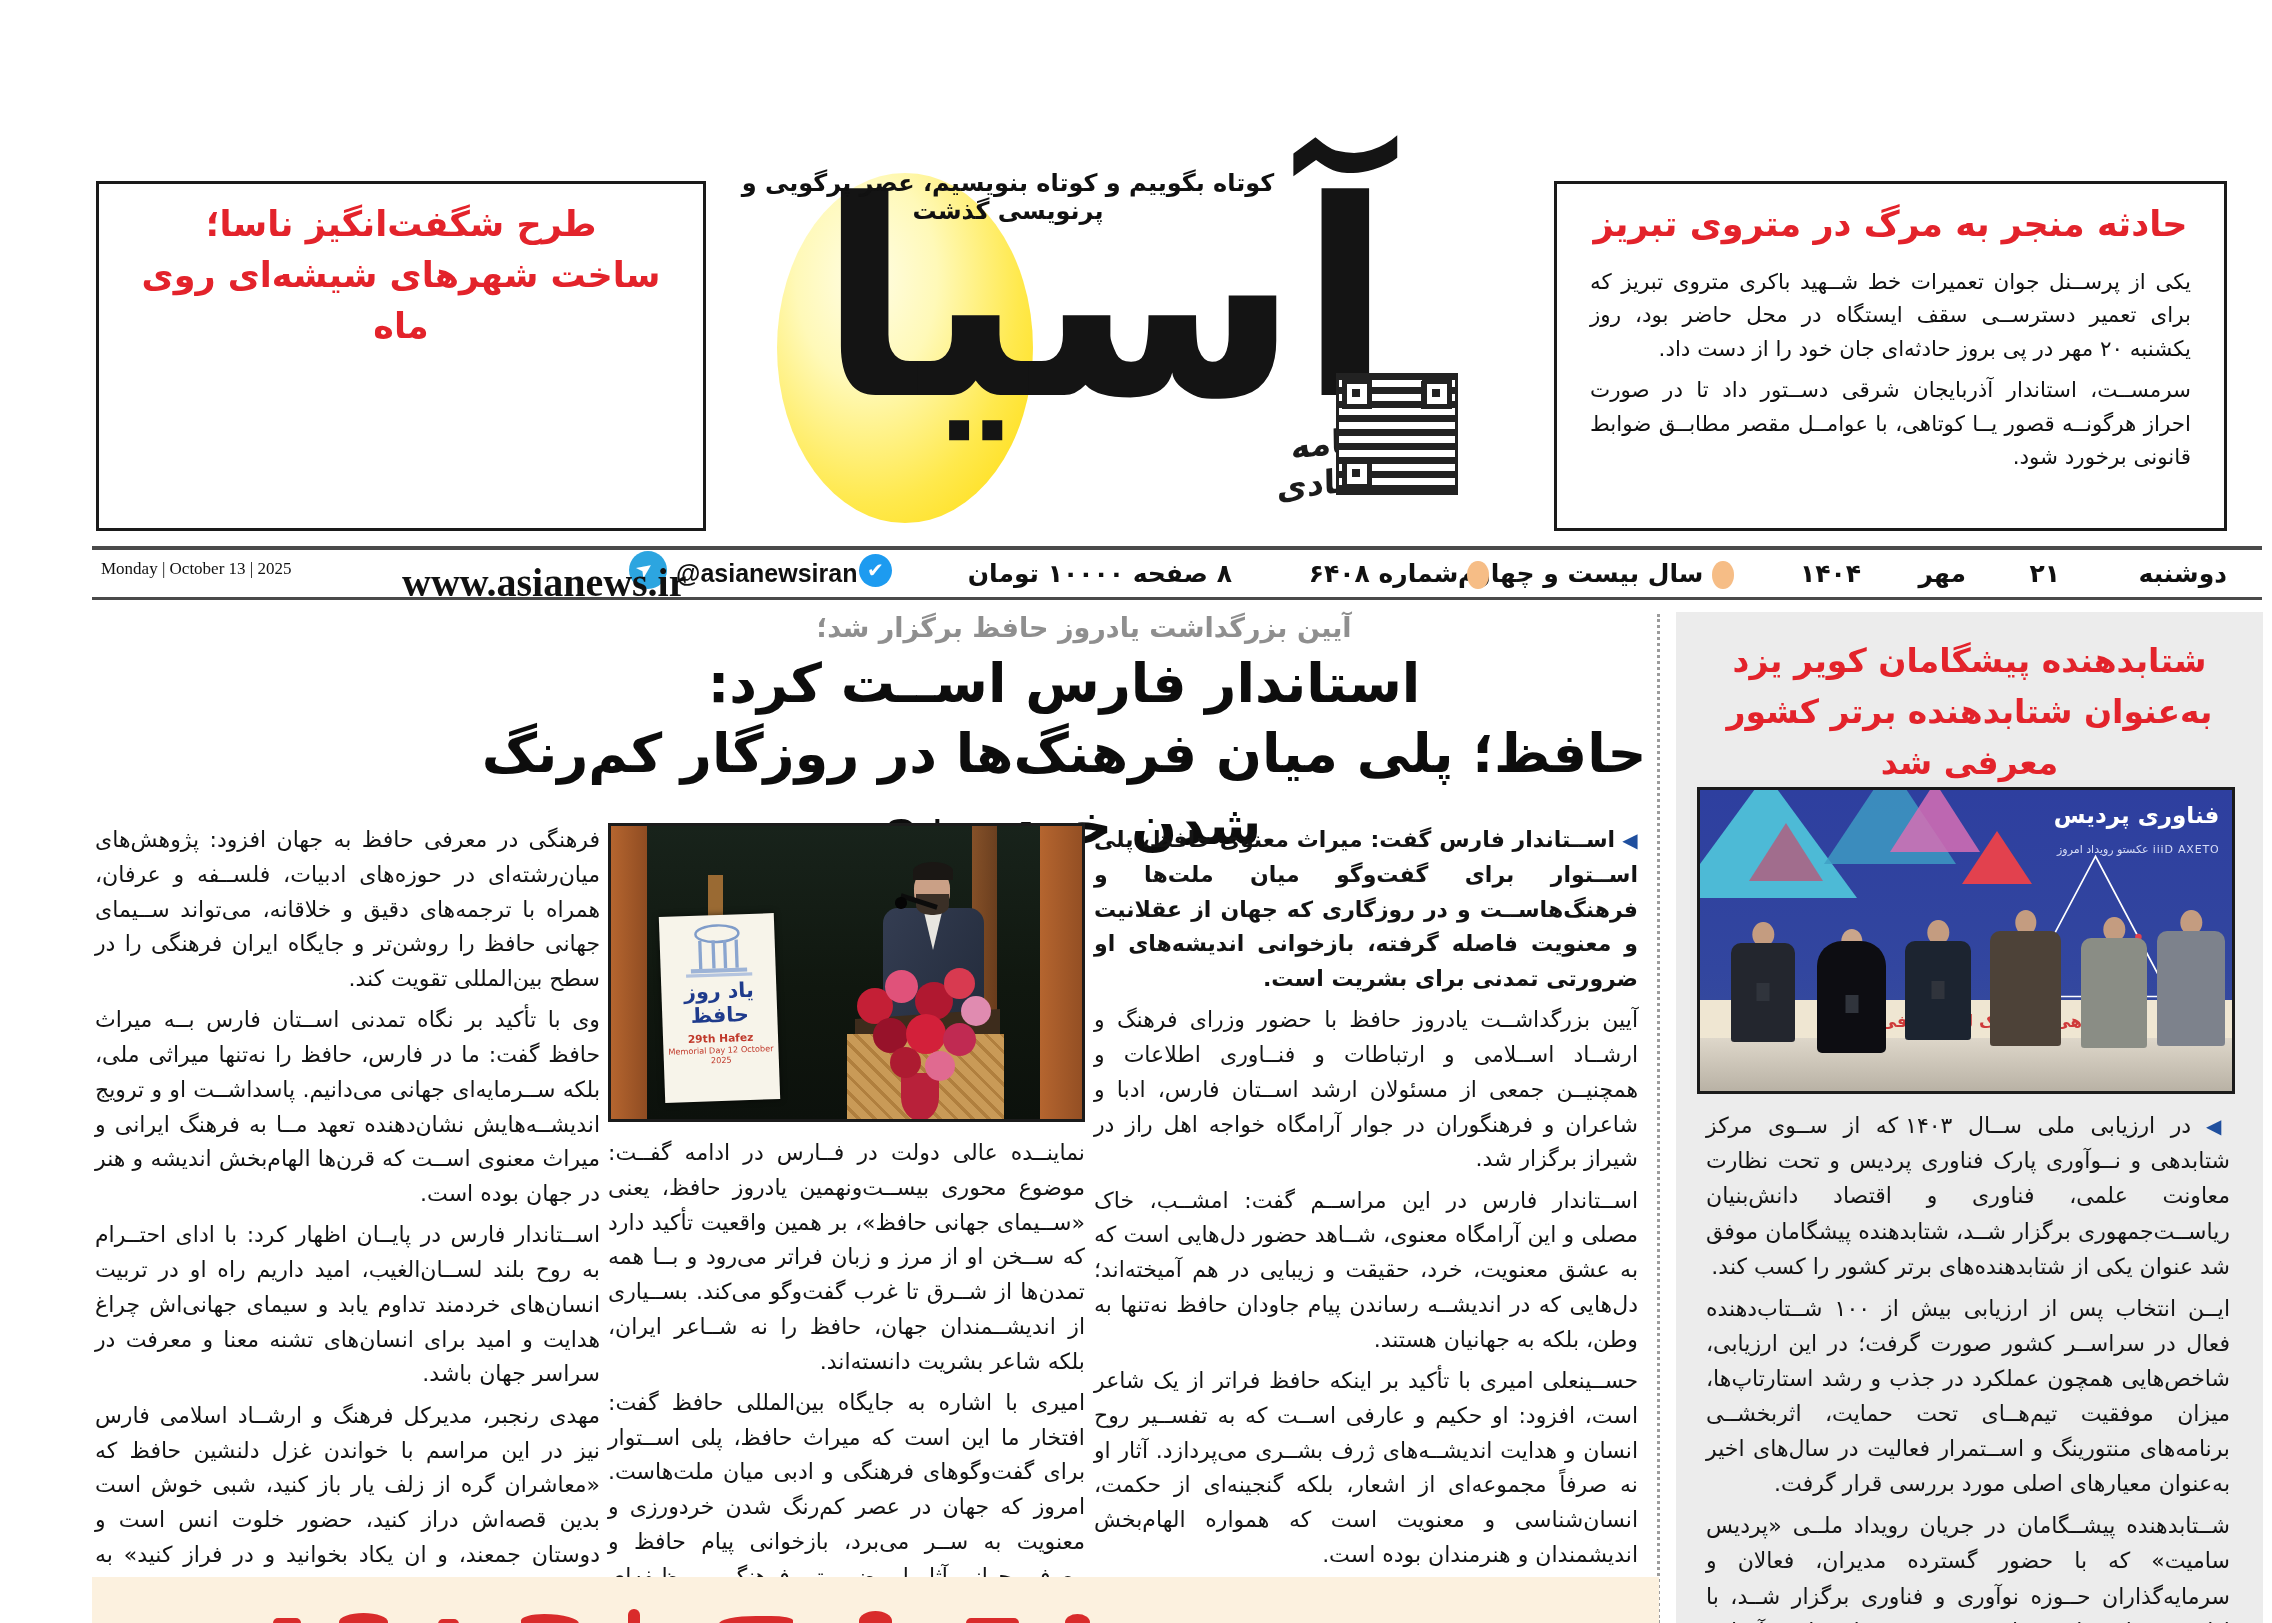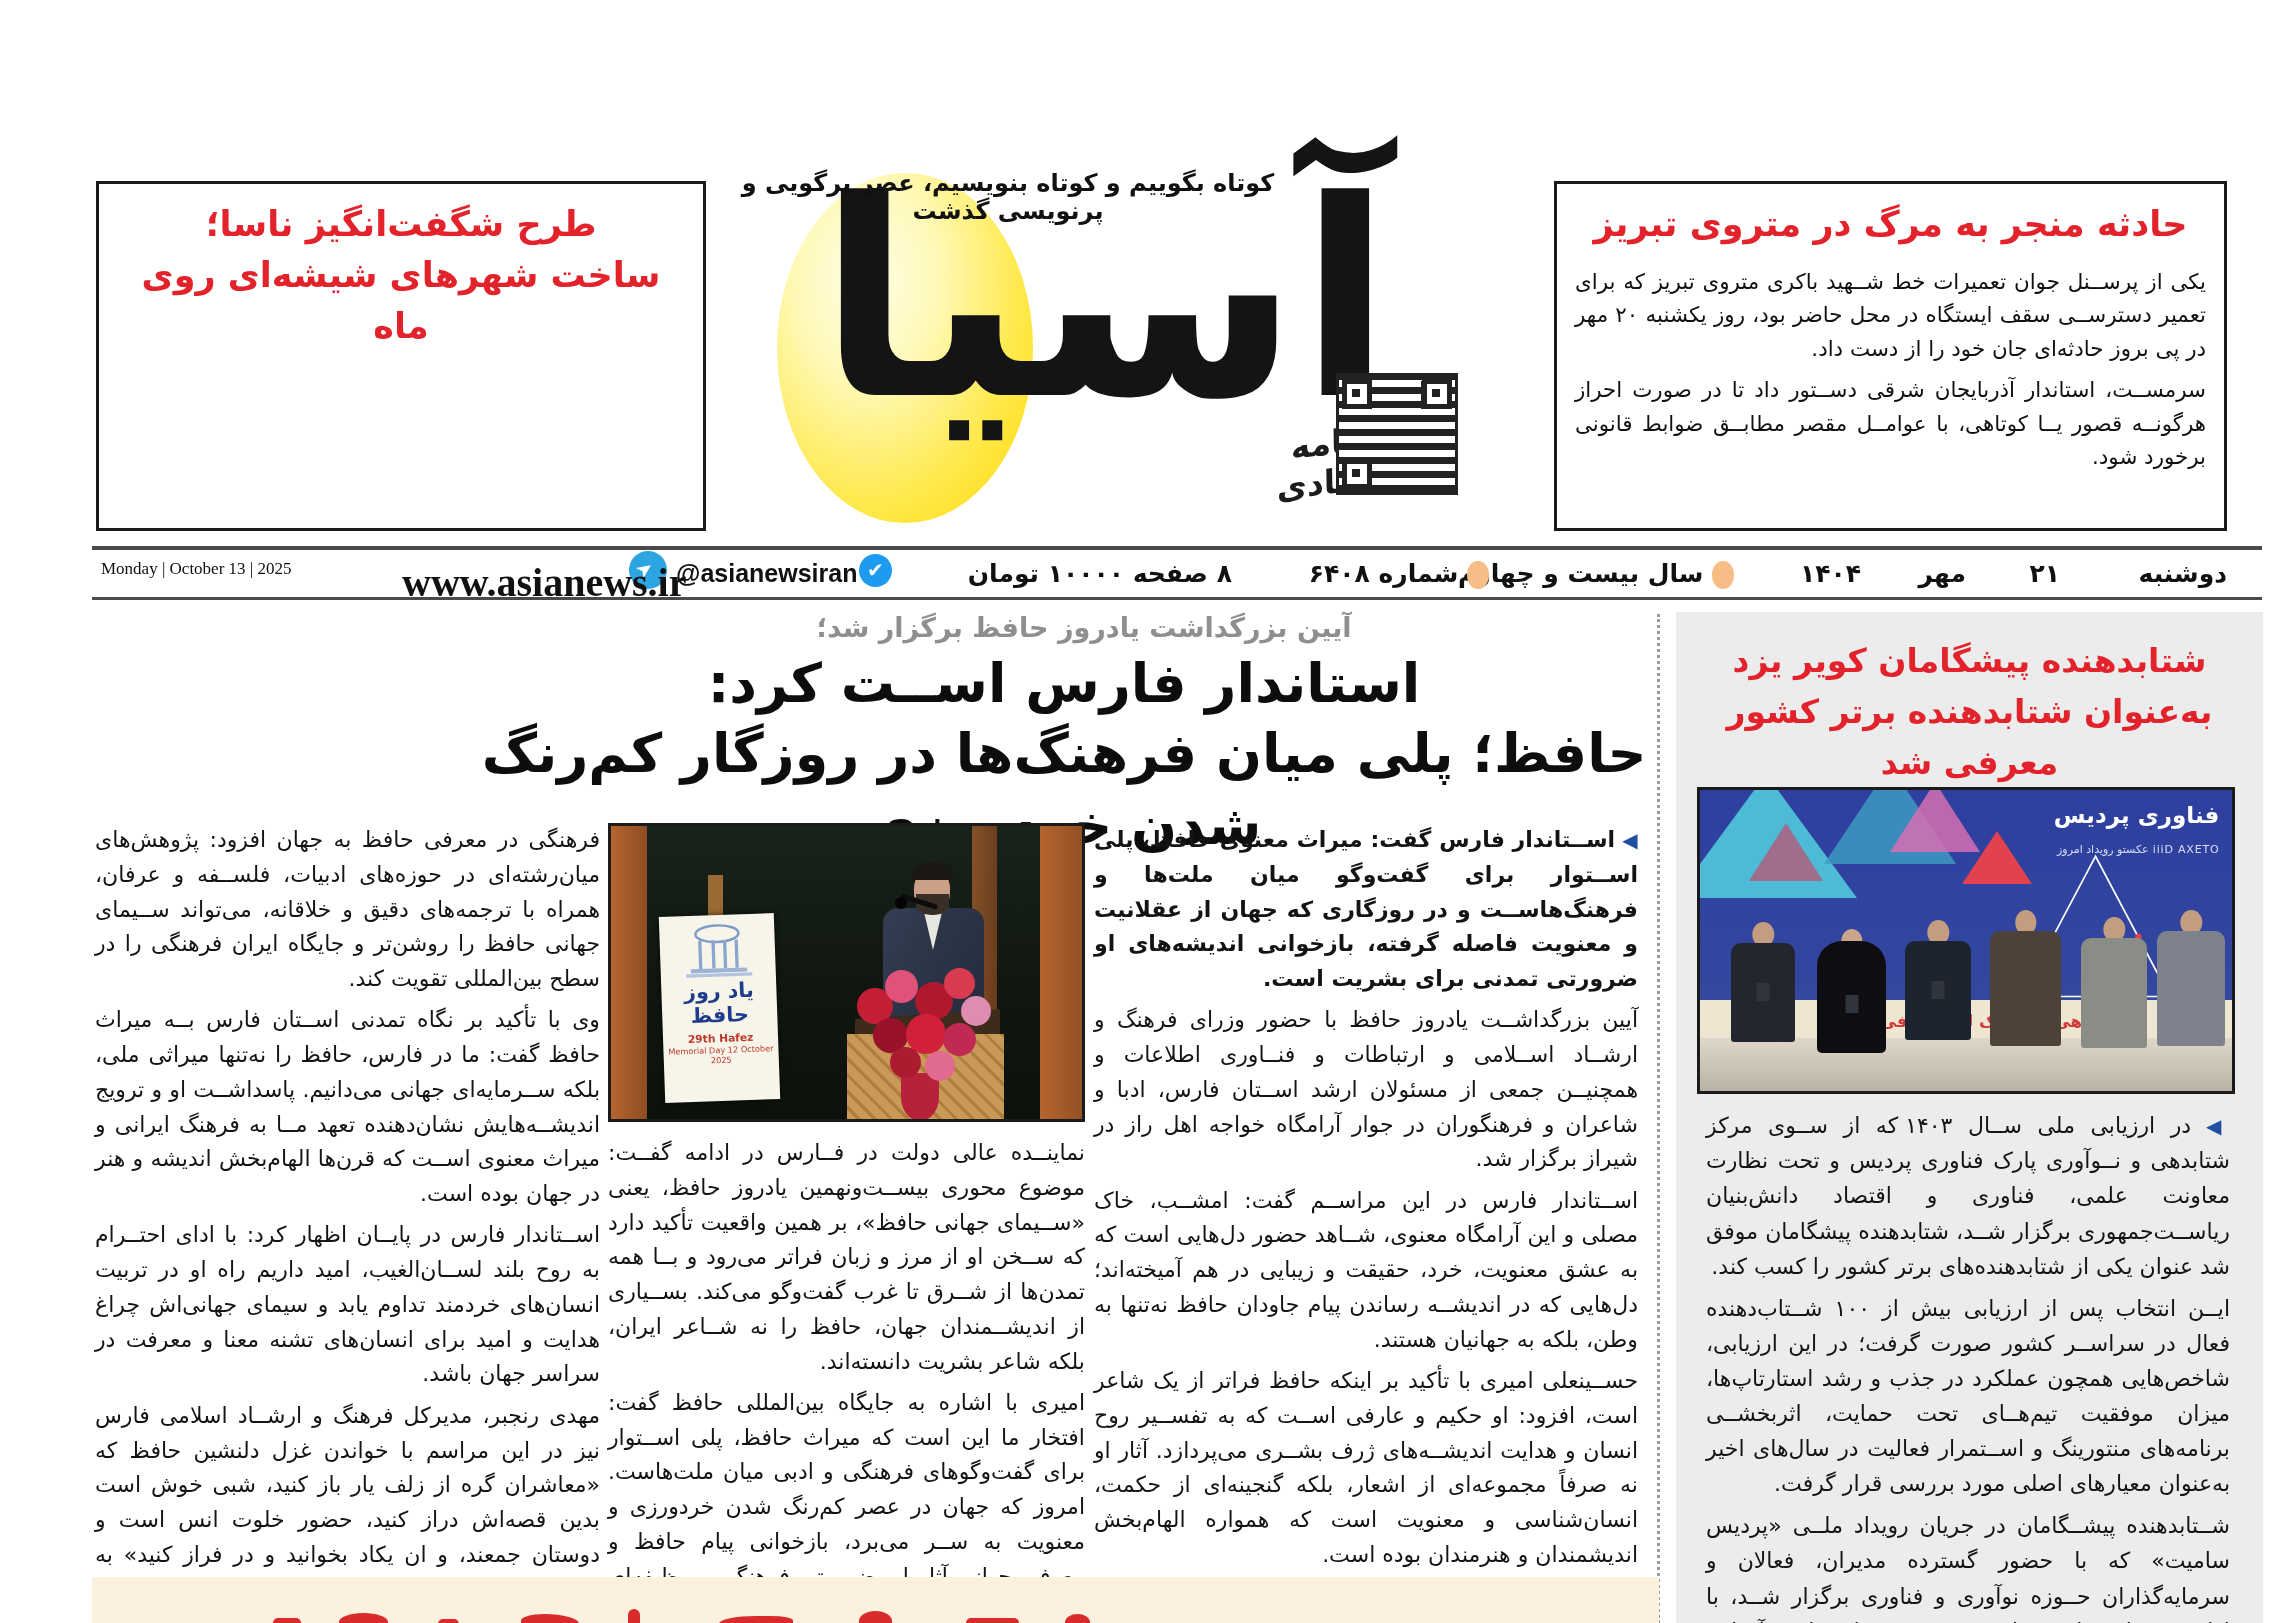--- a/index.html
+++ b/index.html
@@ -2,21 +2,21 @@
 <html lang="fa" style="font-size:13px"><head>
 <meta charset="utf-8">
 <style>
   html,body{margin:0;padding:0;background:#fff;}
   .page{position:relative;width:2273px;height:1624px;overflow:hidden;background:#ffffff;
         font-family:"DejaVu Sans",sans-serif;}
   .fa{direction:rtl;font-family:"DejaVu Sans",sans-serif;}
   .en{direction:ltr;font-family:"Liberation Serif",serif;}
 
   
-  .news-box{position:absolute;border:3.3px solid #1a1a1a;background:#fff;box-sizing:border-box;padding:15px 18px;}
+  .news-box{position:absolute;border:3.3px solid #1a1a1a;background:#fff;box-sizing:border-box;padding:15px 33px;}
   .box-head{color:#e3232b;font-weight:bold;text-align:center;font-size:35px;line-height:1.45;}
   .box-body{color:#111;font-size:21.4px;line-height:1.56;text-align:justify;margin-top:15px;font-weight:500;}
   .box-body p{margin:0 0 8.2px 0;}
 
   
   .logo-circle{position:absolute;left:777px;top:173px;width:256px;height:350px;border-radius:50%;
     background:radial-gradient(ellipse at 35% 30%, #fffde6 0%, #fff9b8 30%, #ffe94d 65%, #ffd900 100%);}
   .logo-word{position:absolute;left:742px;top:95px;width:726px;height:429px;text-align:center;
     font-size:272px;line-height:412px;font-weight:bold;color:#141414;direction:rtl;}
   .tagline{position:absolute;left:740px;top:169px;width:536px;text-align:center;color:#111;

